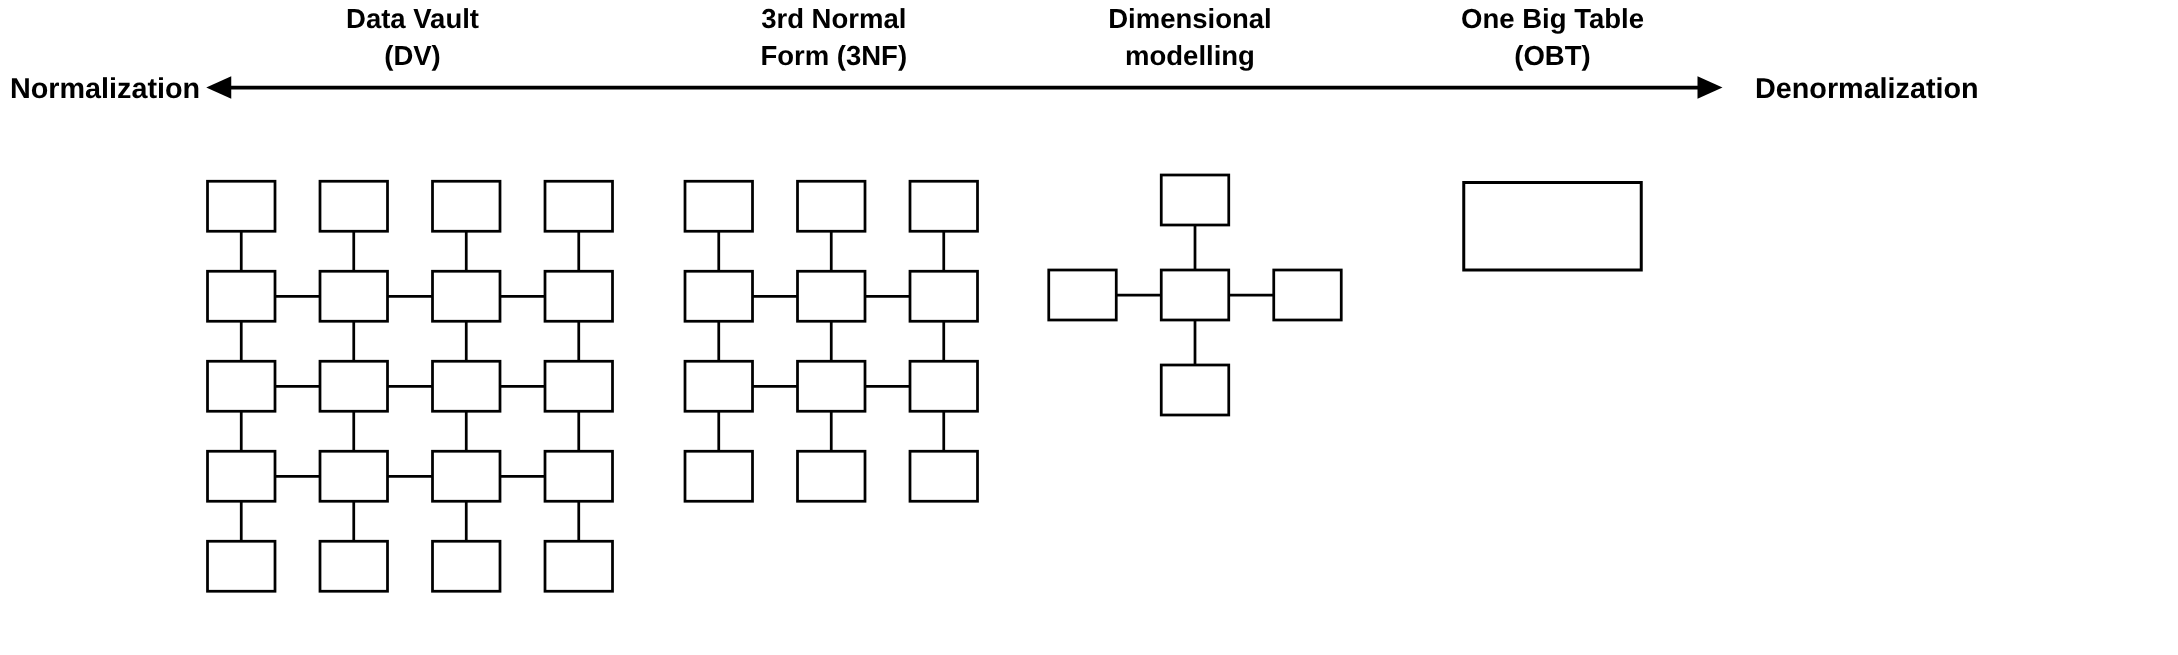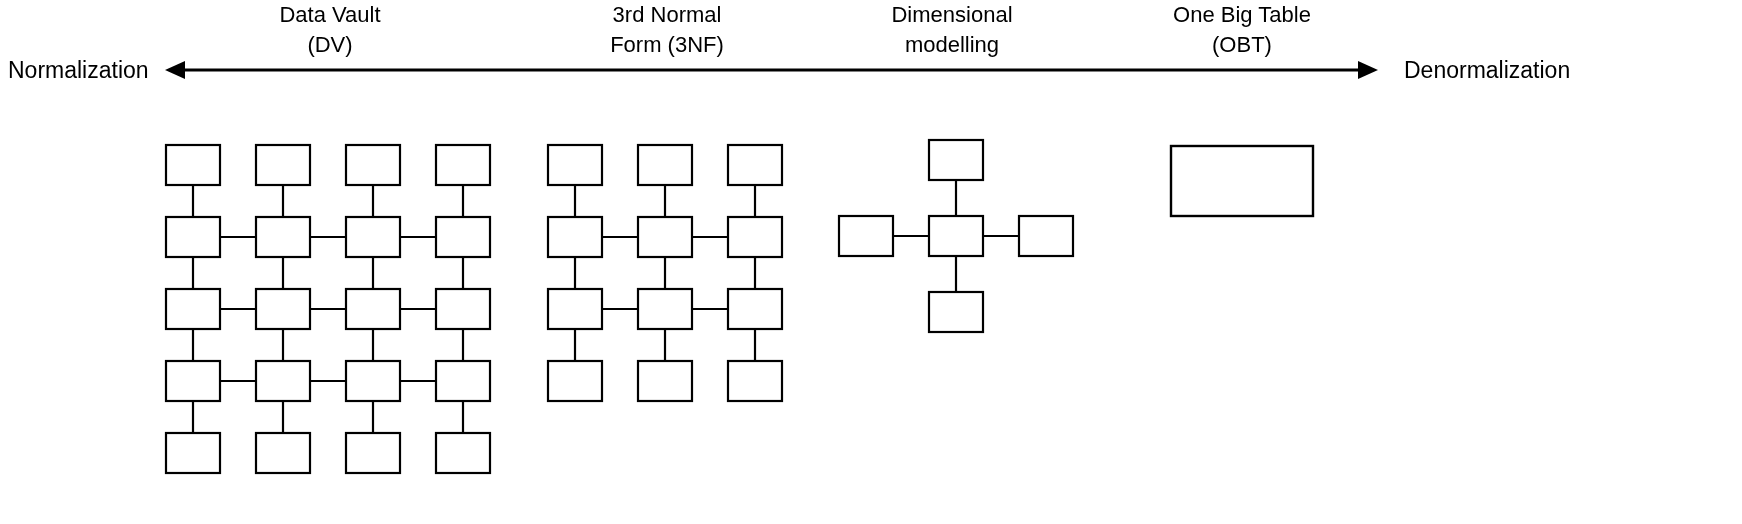--- a/index.html
+++ b/index.html
@@ -11,20 +11,21 @@
     width: 1742px;
     height: 524px;
     font-family: "Liberation Sans", sans-serif;
     color: #000000;
     overflow: hidden;
   }
   #diagram-root {
     position: relative;
     width: 1742px;
     height: 512px;
+    font-weight: bold;
   }
   svg.canvas {
     position: absolute;
     top: 0;
     left: 0;
     width: 1742px;
     height: 524px;
     display: block;
   }
   .axis-label {

